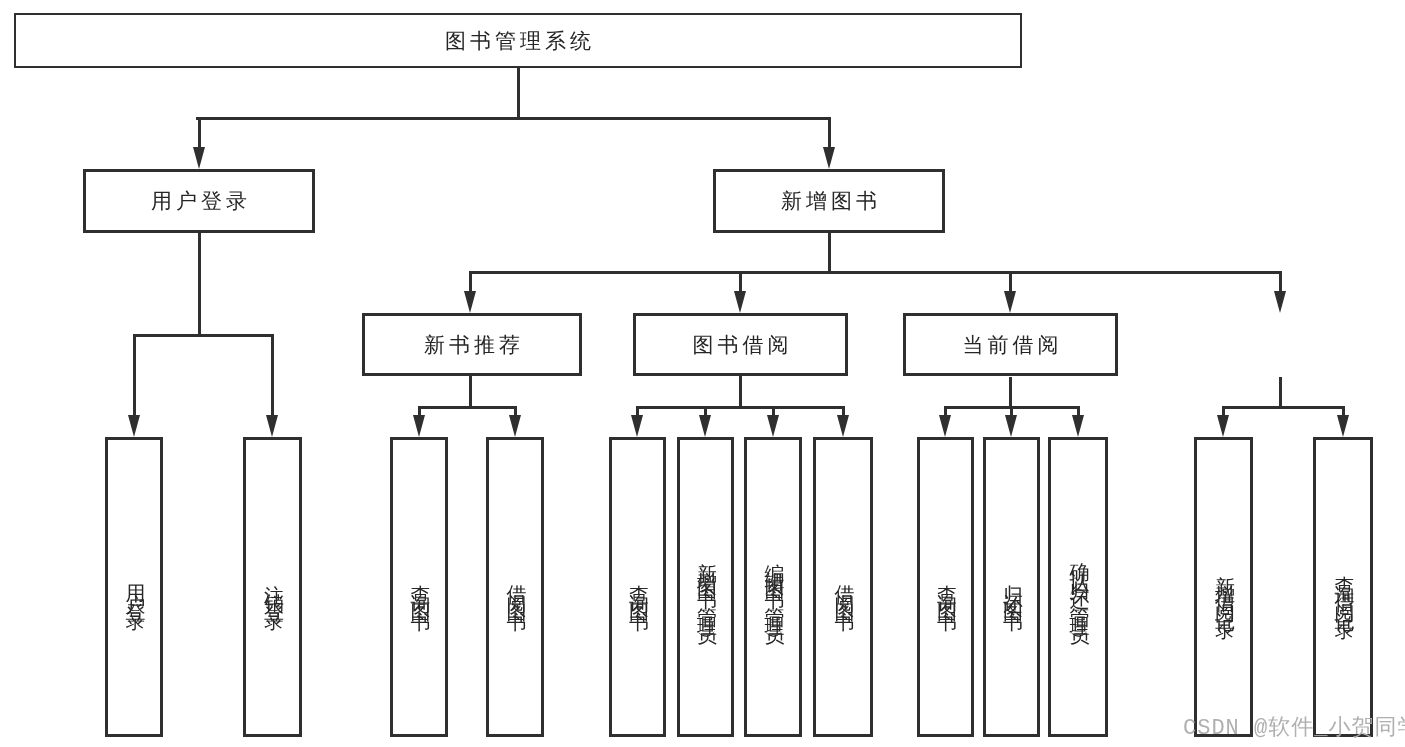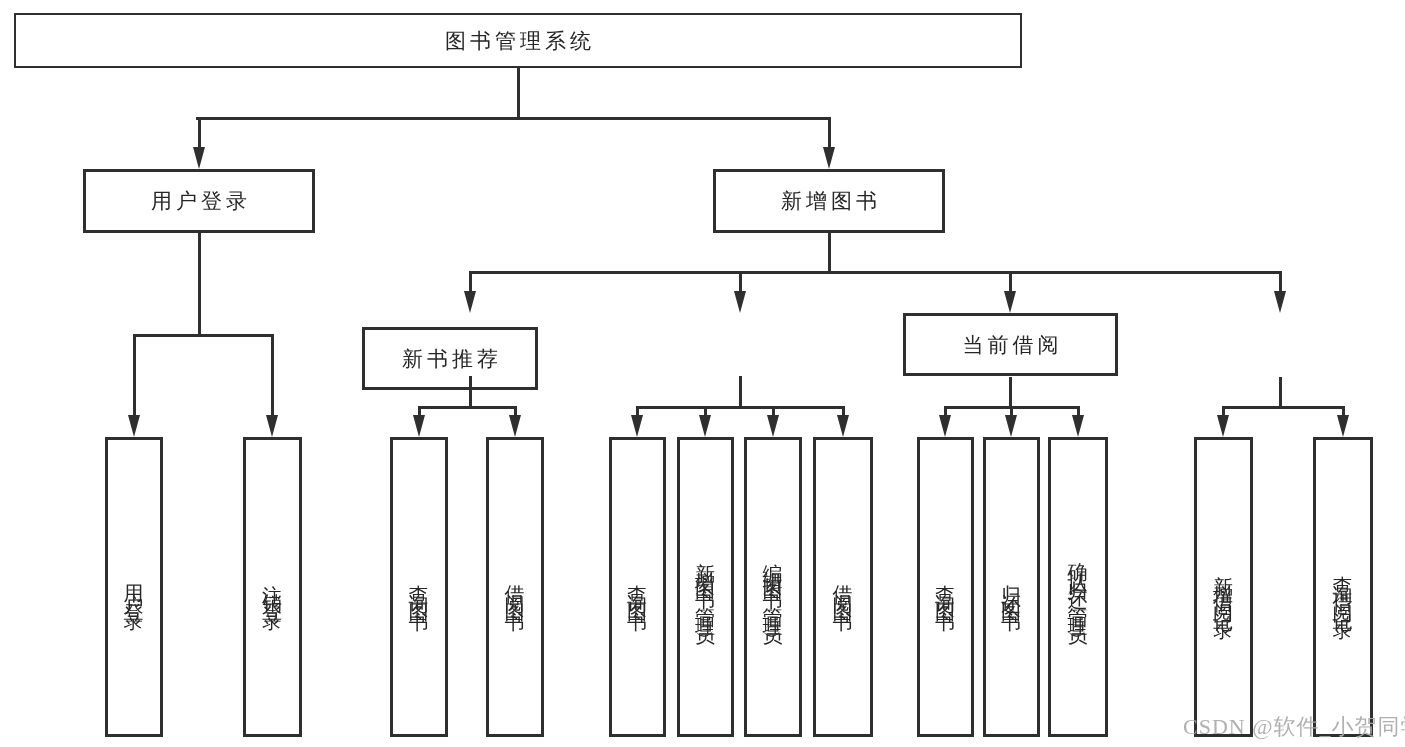--- a/index.html
+++ b/index.html
@@ -2,21 +2,21 @@
 <html><head>
 <meta charset="utf-8">
 <style>
   html, body { margin: 0; padding: 0; background: #ffffff; }
   #stage {
     position: relative;
     width: 1405px;
     height: 747px;
     background: #ffffff;
     overflow: hidden;
-    font-family: Liberation Serif, serif;
+    font-family: Liberation Mono, monospace;
     color: #262626;
     border-radius: 20px;
   }
   .box {
     position: absolute;
     box-sizing: border-box;
     border: 3px solid #2f2f2f;
     background: #ffffff;
     display: flex;
     align-items: center;
@@ -102,22 +102,25 @@
   <div class="hline" style="left:468.5px; top:271px; width:813px;"></div>
   <div class="vline" style="left:468.5px; top:271px; height:23px;"></div>
   <div class="arrow" style="left:463.5px; top:291px;"></div>
   <div class="vline" style="left:739px; top:271px; height:23px;"></div>
   <div class="arrow" style="left:734px; top:291px;"></div>
   <div class="vline" style="left:1009px; top:271px; height:23px;"></div>
   <div class="arrow" style="left:1004px; top:291px;"></div>
   <div class="vline" style="left:1278.5px; top:271px; height:23px;"></div>
   <div class="arrow" style="left:1273.5px; top:291px;"></div>
 
-  <div class="box" style="left:362px; top:327px; width:176px; height:63px;">
+  <div class="box" style="left:362px; top:313px; width:220px; height:63px;">
     <span class="hlabel">新书推荐</span>
+  </div>
+  <div class="box" style="left:633px; top:313px; width:215px; height:63px;">
+    <span class="hlabel">图书借阅</span>
   </div>
   <div class="box" style="left:903px; top:313px; width:215px; height:63px;">
     <span class="hlabel">当前借阅</span>
   </div>
 
   <div class="vline" style="left:468.5px; top:376px; height:32px;"></div>
   <div class="hline" style="left:417.5px; top:406px; width:99px;"></div>
   <div class="vline" style="left:417.5px; top:406px; height:12px;"></div>
   <div class="arrow" style="left:412.5px; top:415px;"></div>
   <div class="vline" style="left:513.5px; top:406px; height:12px;"></div>

